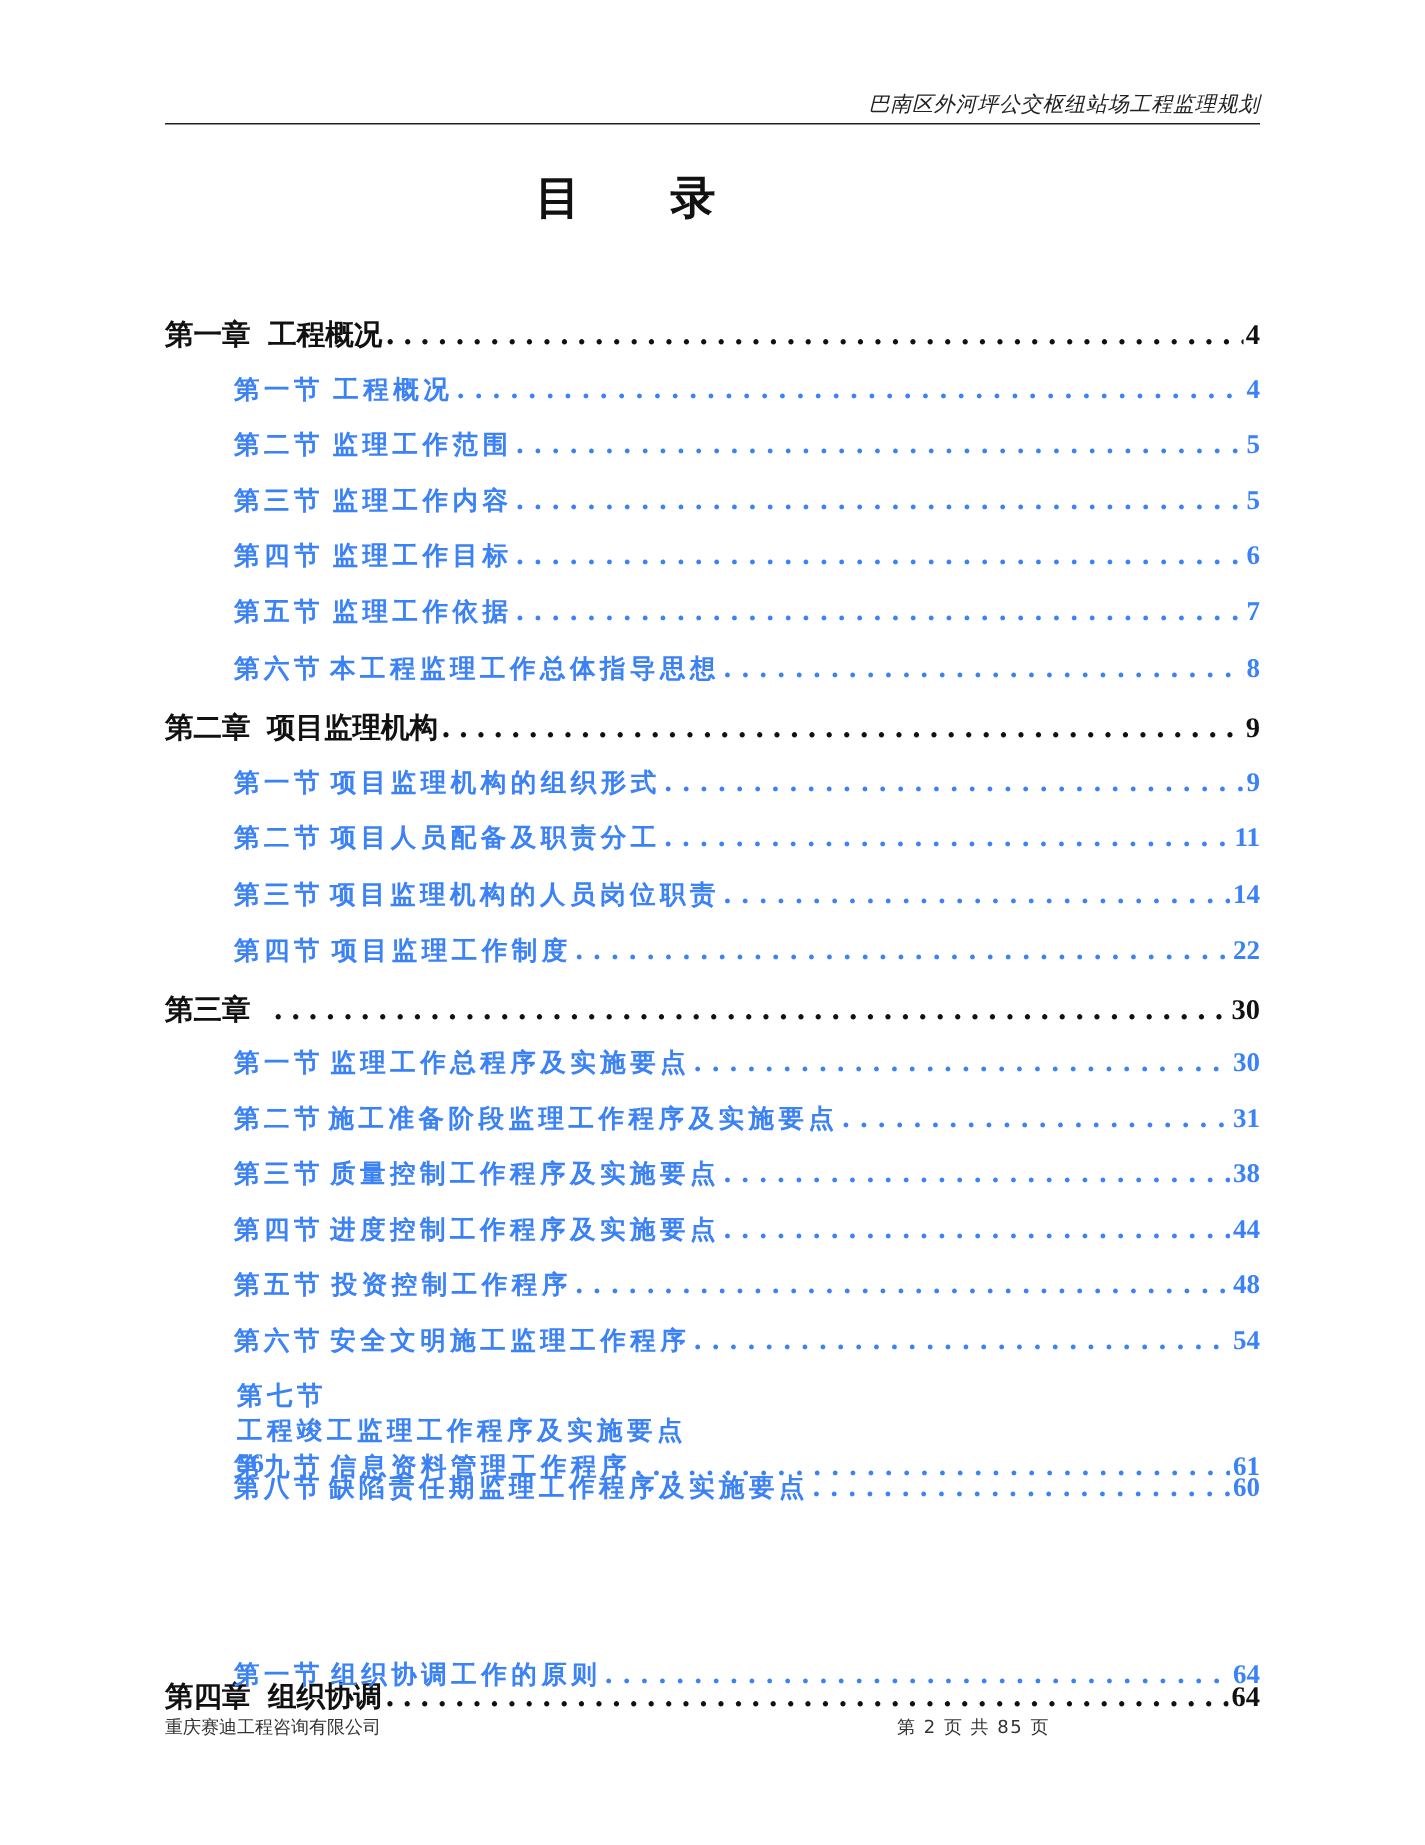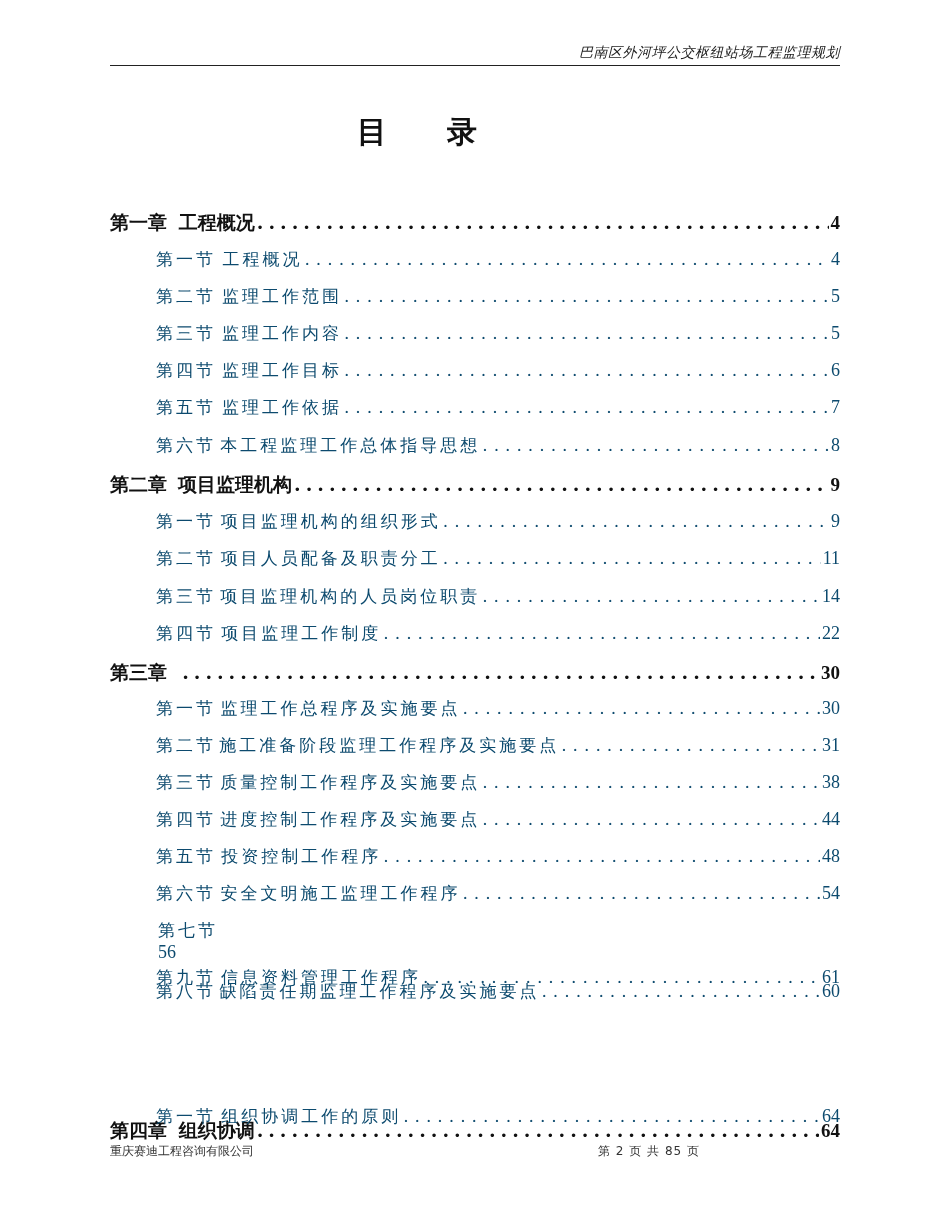--- a/index.html
+++ b/index.html
@@ -1,31 +1,31 @@
 <!DOCTYPE html>
 <html><head>
 <meta charset="utf-8">
 <style>
   html, body { margin: 0; padding: 0; background: #ffffff; }
   body { width: 950px; height: 1230px; position: relative; overflow: hidden;
          font-family: "DejaVu Serif", "Liberation Serif", serif; color: #111; }
-  .header { position: absolute; left: 110px; top: 43px; width: 730px; height: 22px;
+  .header { position: absolute; left: 110px; top: 60px; width: 730px; height: 22px;
             border-bottom: 1.5px solid #222; text-align: right; }
   .header-text { position: absolute; right: 0; bottom: 3px; font-size: 14px; font-style: italic;
                  color: #222; font-family: "DejaVu Sans", sans-serif; letter-spacing: 0.5px; }
   .title { position: absolute; top: 112px; left: 0; width: 834px; text-align: center;
            font-size: 30px; font-weight: bold; font-family: "DejaVu Sans", sans-serif; }
   .title span { display: inline-block; }
   .title .gap { width: 60px; }
   .toc { position: absolute; left: 110px; top: 210px; width: 730px; }
   .row { position: absolute; left: 0; width: 730px; height: 30px; display: flex; align-items: baseline;
          white-space: nowrap; }
   .row.chapter { font-weight: bold; font-size: 19px; font-family: "DejaVu Sans", sans-serif; }
   .row.section { padding-left: 46px; width: 684px; font-size: 17px; letter-spacing: 3px;
-                 font-family: "DejaVu Sans", sans-serif; color: #0c4a6e; font-weight: normal; }
+                 font-family: "DejaVu Sans", sans-serif; color: #3b82f6; font-weight: bold; }
   .row .num { flex: 0 0 auto; }
   .row .label { flex: 0 0 auto; }
   .row.chapter .label-sep { display: inline-block; width: 24px; }
   .row.section .label-sep { display: inline-block; width: 14px; }
   .row .dots { flex: 1 1 auto; overflow: hidden; margin: 0 2px; letter-spacing: 6px;
                font-family: "DejaVu Serif", serif; }
   .row.chapter .dots { font-weight: bold; letter-spacing: 5px; }
   .row .page { flex: 0 0 auto; font-family: "Liberation Serif", serif; letter-spacing: 0; }
   .row.section .page { font-size: 18px; }
   .row.chapter .page { font-size: 19px; }
@@ -174,20 +174,21 @@
     <div class="row section" style="top: 672px;">
       <span class="num">第六节</span>
       <span class="label-sep"></span>
       <span class="label">安全文明施工监理工作程序</span>
       <span class="dots">....................................................................................................</span>
       <span class="page">54</span>
     </div>
     <div class="row section" style="top: 709px; flex-direction: column;">
       <span class="num">第七节</span>
       <span class="label-sep"></span>
+      <span class="label">工程竣工监理工作程序及实施要点</span>
       <span class="dots">....................................................................................................</span>
       <span class="page">56</span>
     </div>
     <div class="row section" style="top: 746px; margin-top: 24px;">
       <span class="num">第八节</span>
       <span class="label-sep"></span>
       <span class="label">缺陷责任期监理工作程序及实施要点</span>
       <span class="dots">....................................................................................................</span>
       <span class="page">60</span>
     </div>

